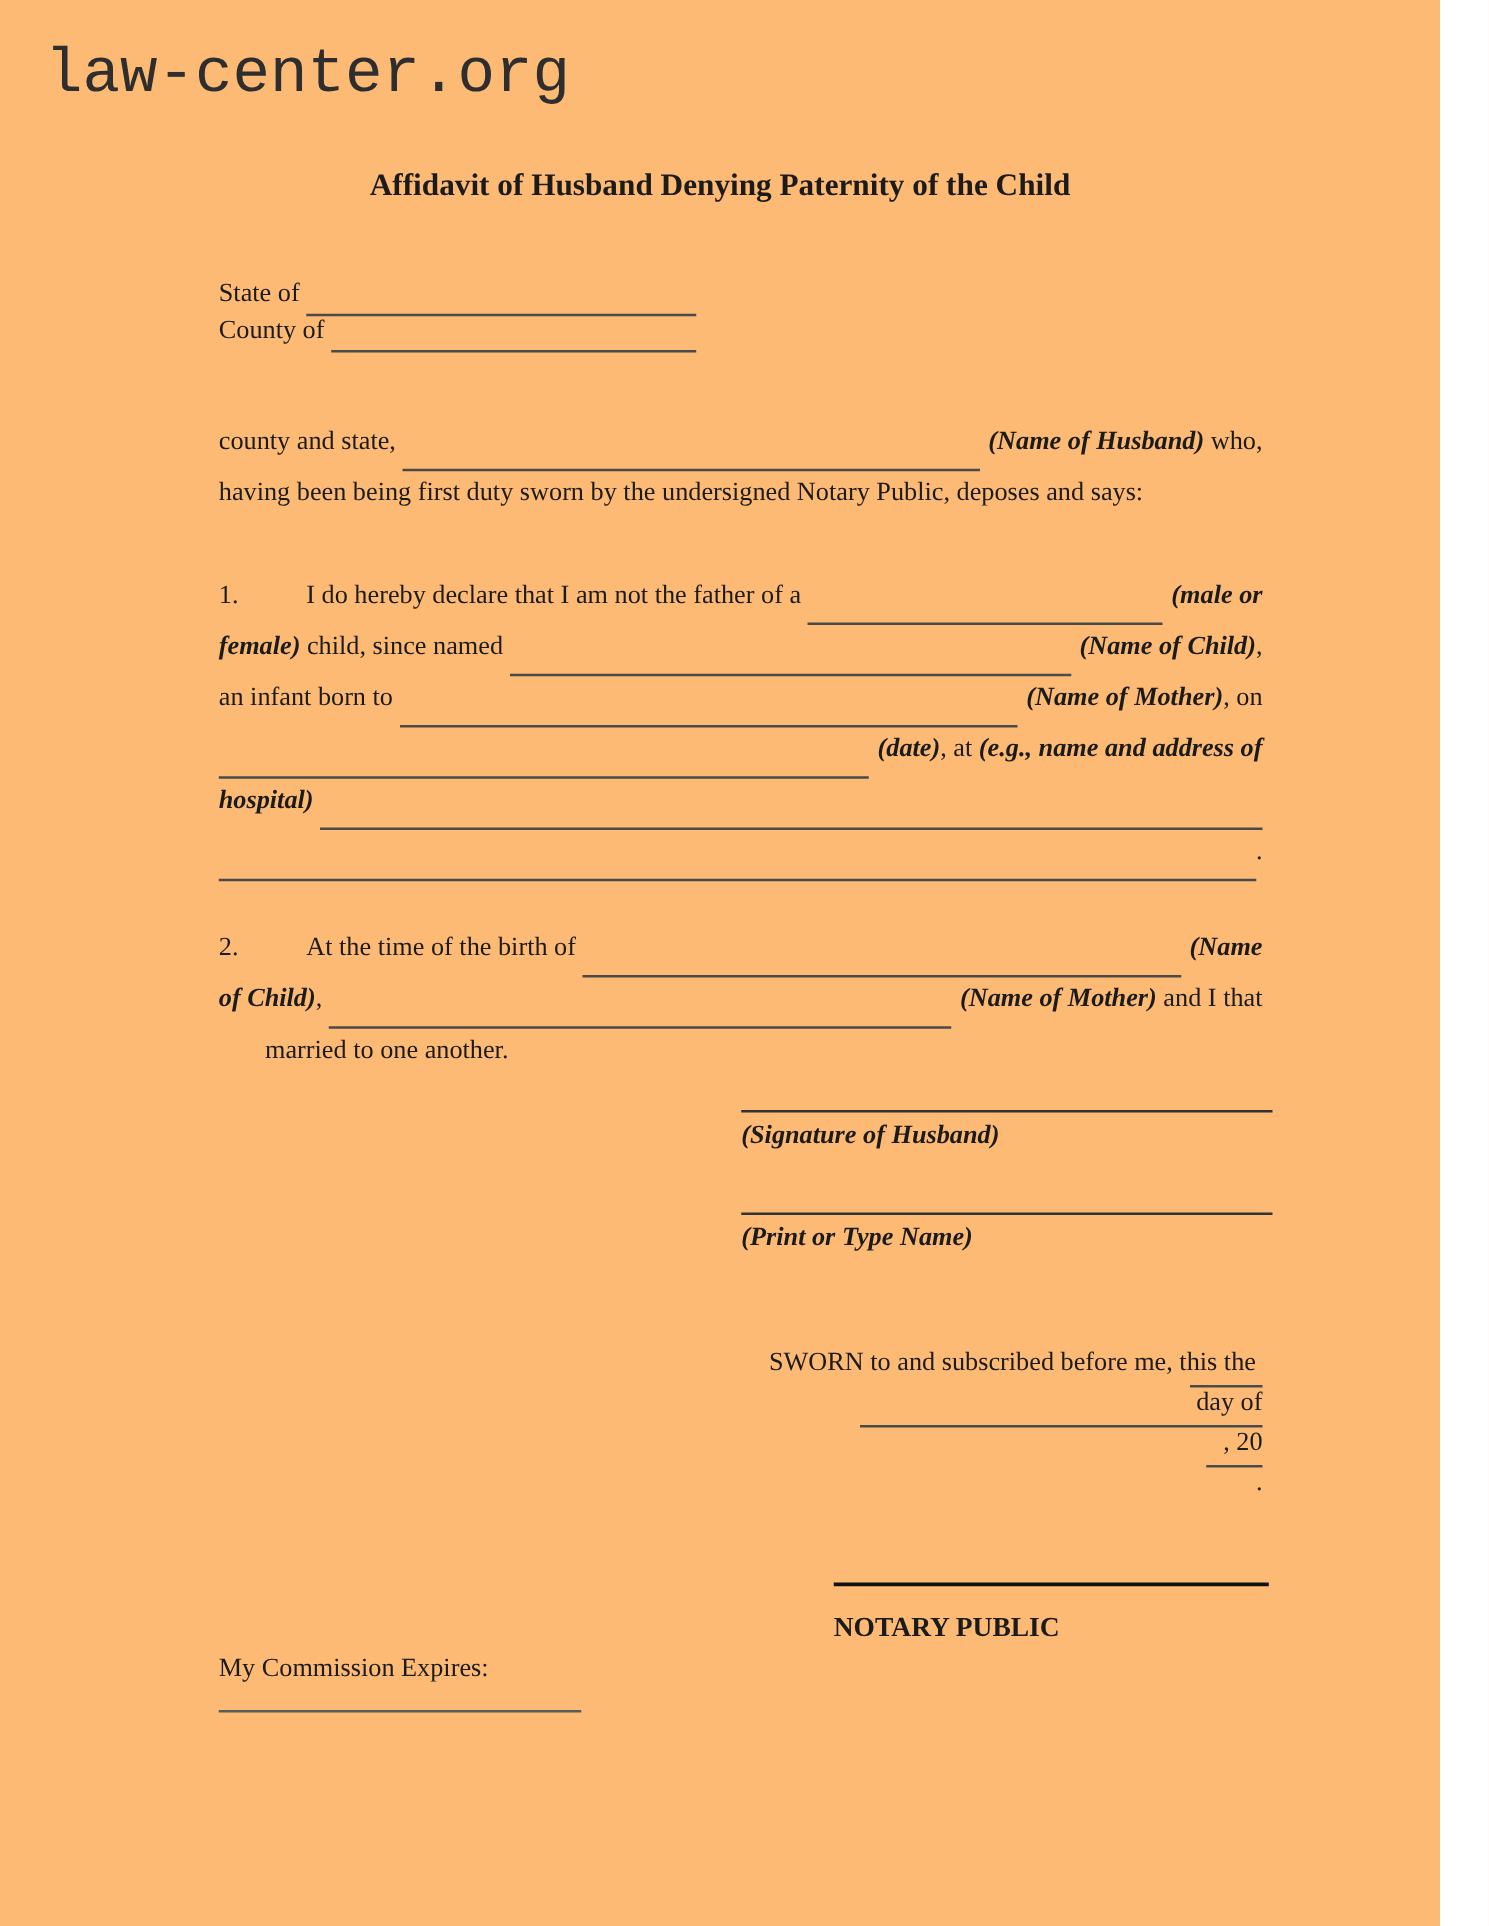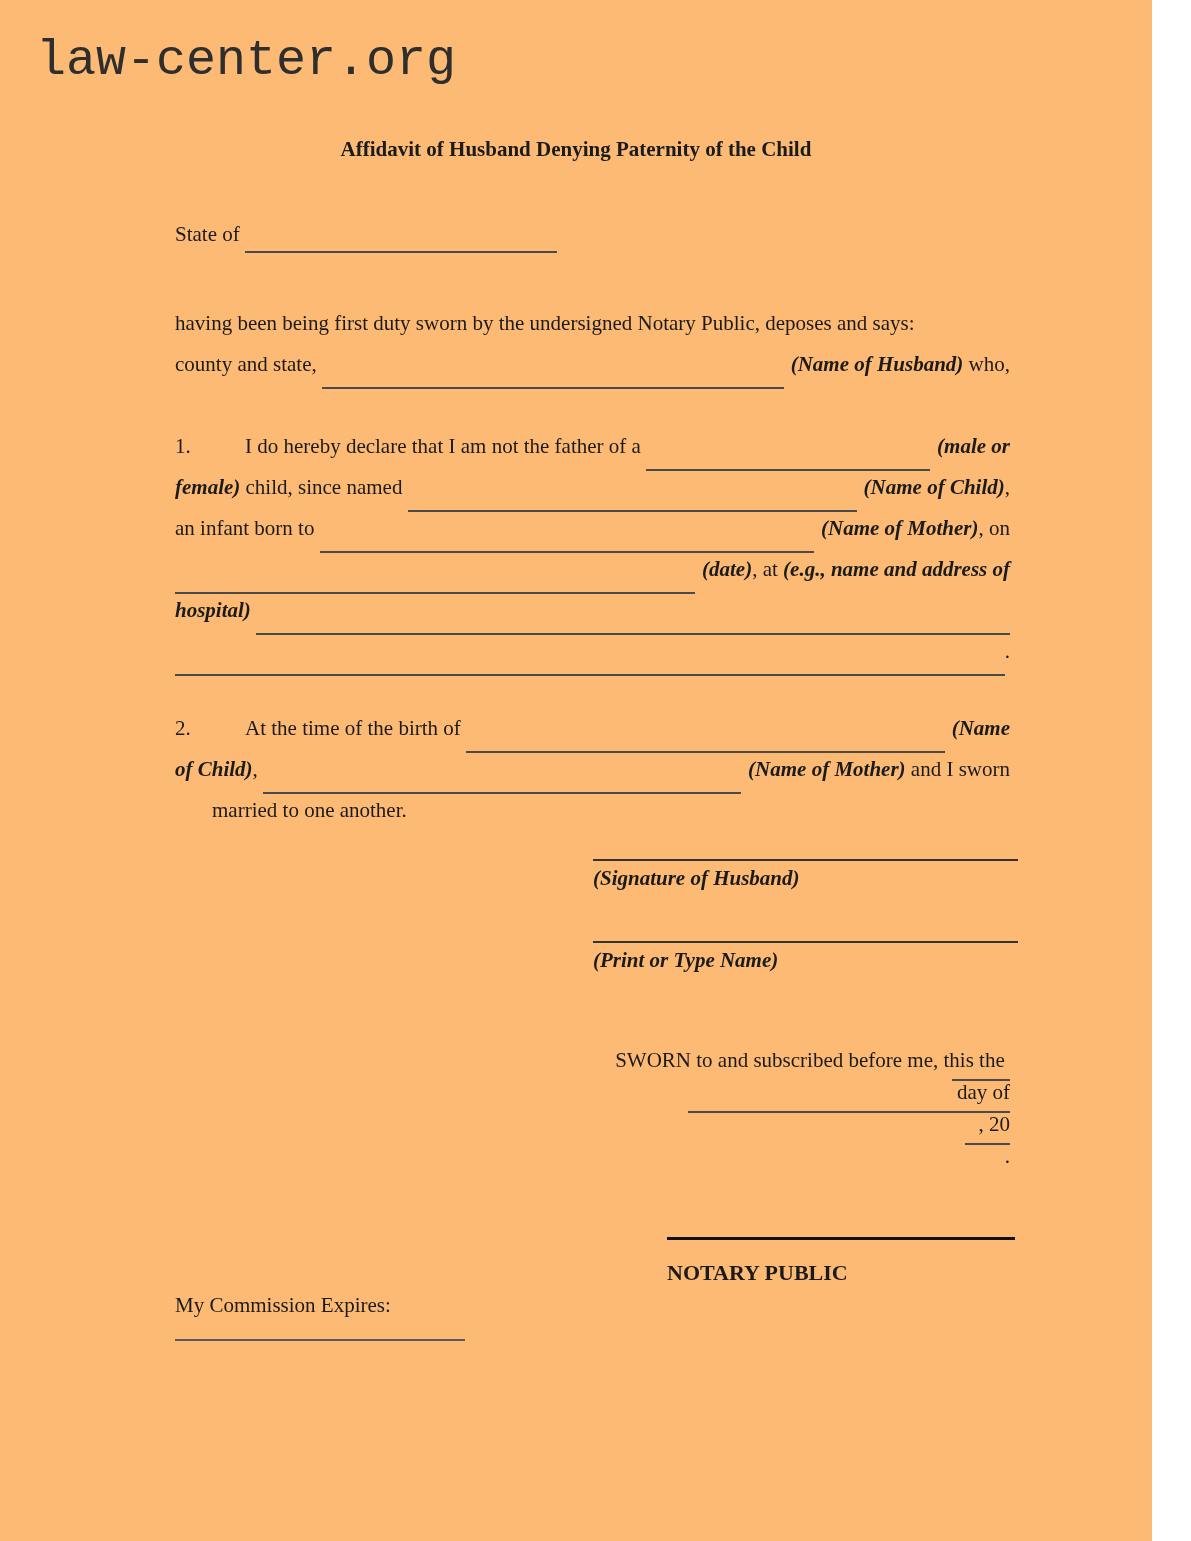--- a/index.html
+++ b/index.html
@@ -18,21 +18,21 @@
     font-family: "Liberation Mono", monospace;
     font-size: 50px;
     line-height: 1;
     color: #2e2e2e;
     white-space: pre;
   }
   .title {
     margin-top: 50px;
     text-align: center;
     font-weight: bold;
-    font-size: 21px;
+    font-size: 25px;
     line-height: 26px;
   }
   .content { margin-left: 175px; width: 835px; }
   .line { display: flex; align-items: flex-end; }
   .seg { white-space: pre; }
   .bi { font-weight: bold; font-style: italic; }
   .blank {
     position: relative;
     top: 4px;
     height: 0;
@@ -76,31 +76,35 @@
 
   <div class="title">Affidavit of Husband Denying Paternity of the Child</div>
 
   <div class="content">
 
     <div class="venue">
       <div class="line">
         <span class="seg">State of </span>
         <span class="blank fill"></span>
       </div>
+      <div class="line">
+        <span class="seg">County of </span>
+        <span class="blank fill"></span>
+      </div>
     </div>
 
     <div class="intro ds">
-      <div class="line">
-        <span class="seg">having been being first duty sworn by the undersigned Notary Public, deposes and says:</span>
-      </div>
       <div class="line">
         <span class="seg">county and state, </span>
         <span class="blank fill"></span>
         <span class="seg bi">(Name of Husband)</span>
         <span class="seg"> who,</span>
+      </div>
+      <div class="line">
+        <span class="seg">having been being first duty sworn by the undersigned Notary Public, deposes and says:</span>
       </div>
     </div>
 
     <div class="item1 ds">
       <div class="line">
         <span class="seg num">1.</span>
         <span class="seg">I do hereby declare that I am not the father of a </span>
         <span class="blank fill"></span>
         <span class="seg bi">(male or</span>
       </div>
@@ -138,21 +142,21 @@
         <span class="seg num">2.</span>
         <span class="seg">At the time of the birth of </span>
         <span class="blank fill"></span>
         <span class="seg bi">(Name</span>
       </div>
       <div class="line">
         <span class="seg bi">of Child)</span>
         <span class="seg tight">, </span>
         <span class="blank fill"></span>
         <span class="seg bi">(Name of Mother)</span>
-        <span class="seg tight"> and I sworn</span>
+        <span class="seg tight"> and I that</span>
       </div>
       <div class="line">
         <span class="seg ind37">married to one another.</span>
       </div>
     </div>
 
     <div class="sigblock">
       <div class="sigline"></div>
       <div class="siglabel bi">(Signature of Husband)</div>
       <div class="sigline sigline2"></div>

